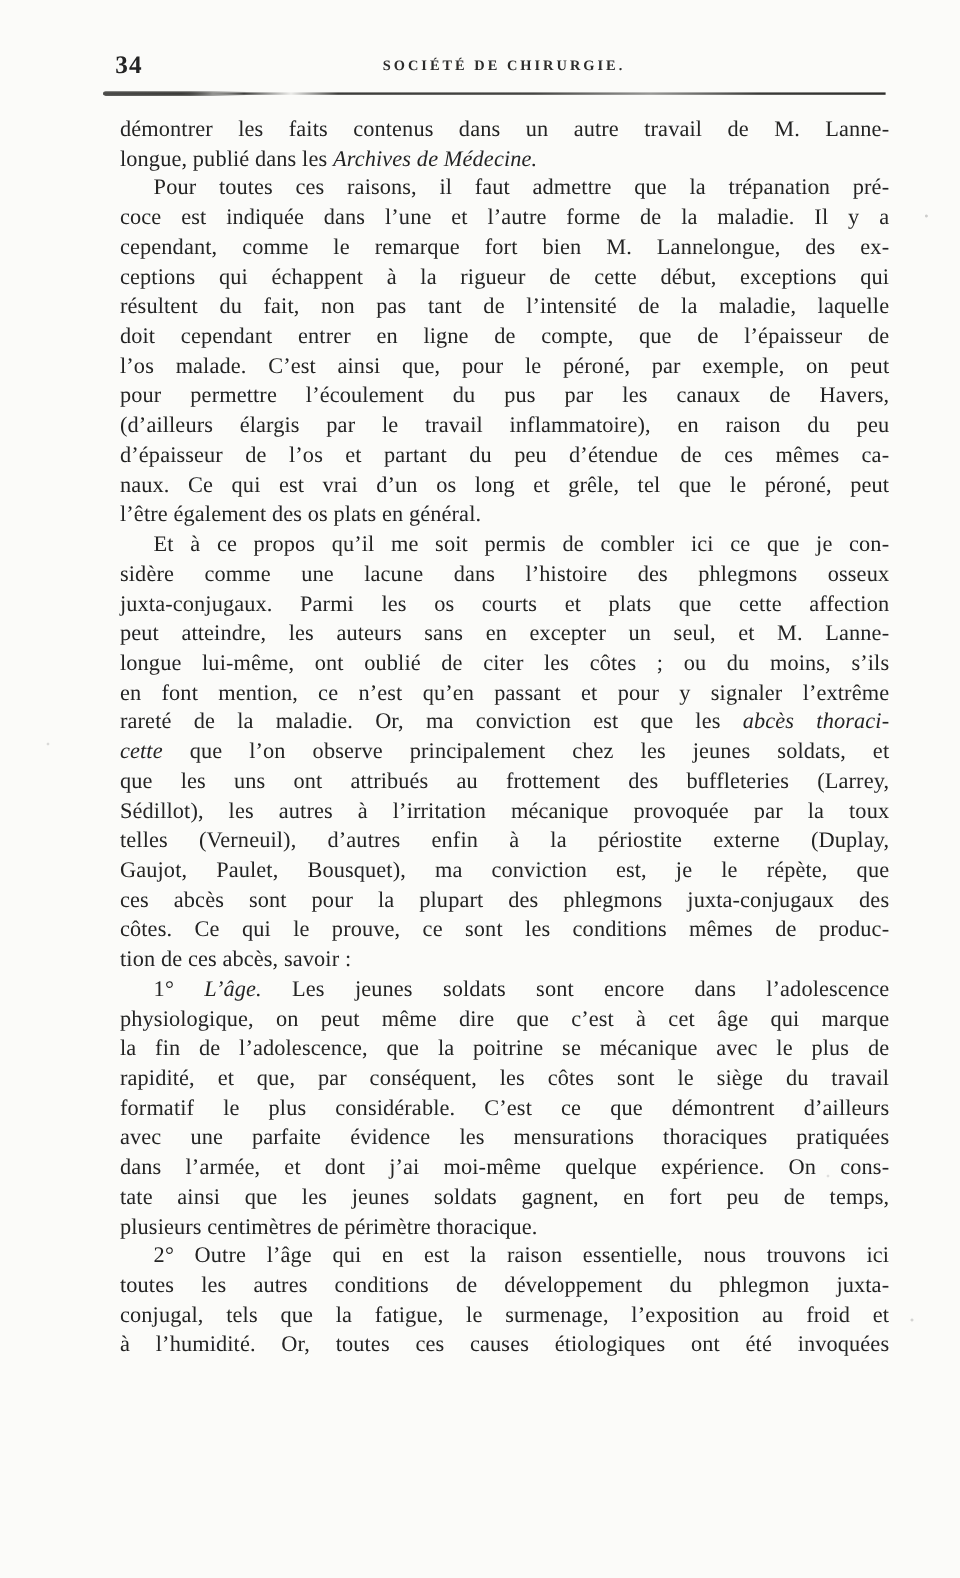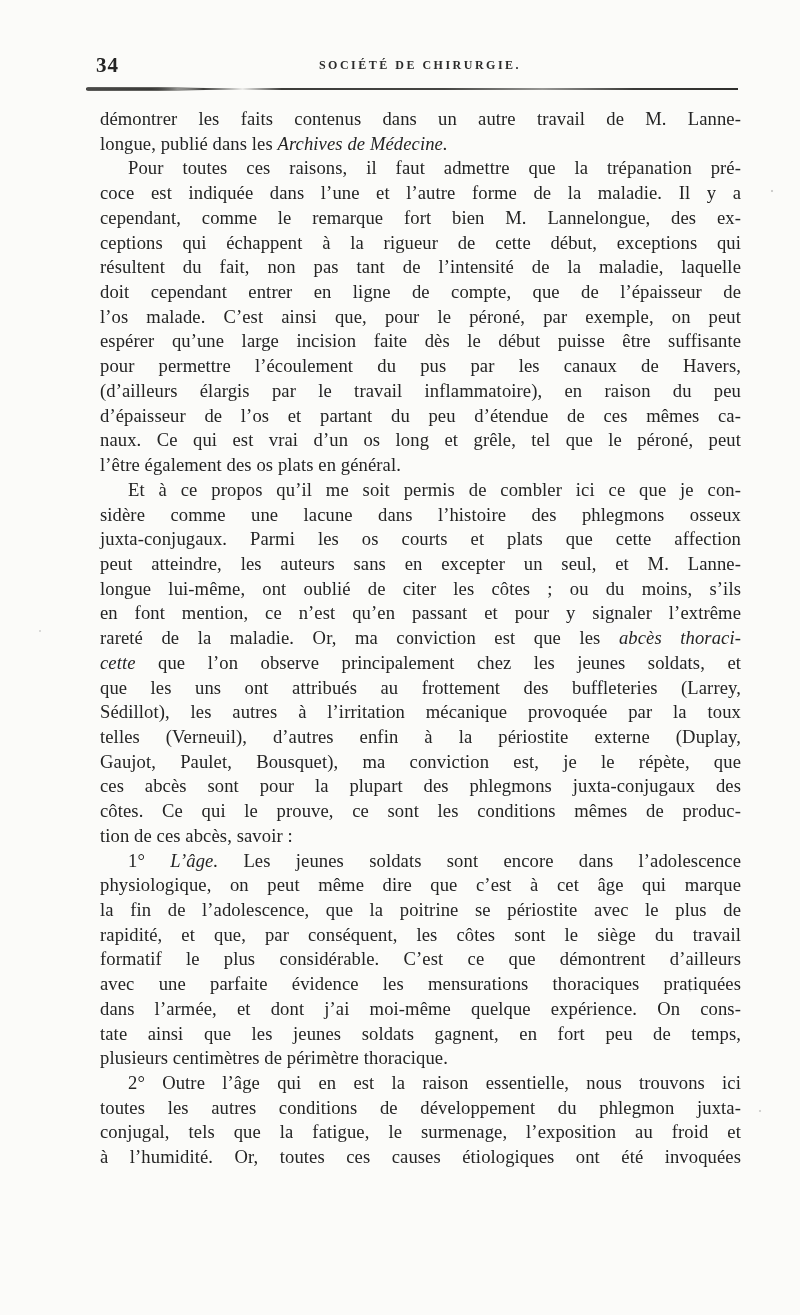--- a/index.html
+++ b/index.html
@@ -12,21 +12,20 @@
     overflow: hidden;
   }
   .scan-page {
     position: absolute; inset: 0;
     background:
       radial-gradient(circle at 772px 180px, rgba(120,120,120,.35) 0.8px, transparent 1.6px),
       radial-gradient(circle at 760px 1100px, rgba(120,120,120,.3) 0.8px, transparent 1.6px),
       radial-gradient(circle at 40px 620px, rgba(120,120,120,.25) 0.7px, transparent 1.5px),
       radial-gradient(circle at 690px 980px, rgba(120,120,120,.22) 0.7px, transparent 1.5px),
       #fbfbf9;
-    margin-top: 11px;
   }
   .page-number {
     position: absolute; left: 96px; top: 42px;
     font-size: 21px; font-weight: 700; letter-spacing: 1px;
   }
   .running-title {
     position: absolute; left: 100px; top: 47px; width: 640px;
     text-align: center;
     font-size: 12px; font-weight: 700; letter-spacing: 2.5px;
     color: #2b2b2b;
@@ -73,21 +72,20 @@
   <div class="text-block">
       <div class="line"><span>démontrer les faits contenus dans un autre travail de M. Lanne-</span></div>
       <div class="line end"><span>longue, publié dans les </span><span class="it">Archives de Médecine.</span></div>
       <div class="line ind"><span>Pour toutes ces raisons, il faut admettre que la trépanation pré-</span></div>
       <div class="line"><span>coce est indiquée dans l’une et l’autre forme de la maladie. Il y a</span></div>
       <div class="line"><span>cependant, comme le remarque fort bien M. Lannelongue, des ex-</span></div>
       <div class="line"><span>ceptions qui échappent à la rigueur de cette début, exceptions qui</span></div>
       <div class="line"><span>résultent du fait, non pas tant de l’intensité de la maladie, laquelle</span></div>
       <div class="line"><span>doit cependant entrer en ligne de compte, que de l’épaisseur de</span></div>
       <div class="line"><span>l’os malade. C’est ainsi que, pour le péroné, par exemple, on peut</span></div>
-      <div class="line"><span>espérer qu’une large incision faite dès le début puisse être suffisante</span></div>
       <div class="line"><span>pour permettre l’écoulement du pus par les canaux de Havers,</span></div>
       <div class="line"><span>(d’ailleurs élargis par le travail inflammatoire), en raison du peu</span></div>
       <div class="line"><span>d’épaisseur de l’os et partant du peu d’étendue de ces mêmes ca-</span></div>
       <div class="line"><span>naux. Ce qui est vrai d’un os long et grêle, tel que le péroné, peut</span></div>
       <div class="line end"><span>l’être également des os plats en général.</span></div>
       <div class="line ind"><span>Et à ce propos qu’il me soit permis de combler ici ce que je con-</span></div>
       <div class="line"><span>sidère comme une lacune dans l’histoire des phlegmons osseux</span></div>
       <div class="line"><span>juxta-conjugaux. Parmi les os courts et plats que cette affection</span></div>
       <div class="line"><span>peut atteindre, les auteurs sans en excepter un seul, et M. Lanne-</span></div>
       <div class="line"><span>longue lui-même, ont oublié de citer les côtes ; ou du moins, s’ils</span></div>
@@ -96,21 +94,21 @@
       <div class="line"><span class="it">cette</span><span> que l’on observe principalement chez les jeunes soldats, et</span></div>
       <div class="line"><span>que les uns ont attribués au frottement des buffleteries (Larrey,</span></div>
       <div class="line"><span>Sédillot), les autres à l’irritation mécanique provoquée par la toux</span></div>
       <div class="line"><span>telles (Verneuil), d’autres enfin à la périostite externe (Duplay,</span></div>
       <div class="line"><span>Gaujot, Paulet, Bousquet), ma conviction est, je le répète, que</span></div>
       <div class="line"><span>ces abcès sont pour la plupart des phlegmons juxta-conjugaux des</span></div>
       <div class="line"><span>côtes. Ce qui le prouve, ce sont les conditions mêmes de produc-</span></div>
       <div class="line end"><span>tion de ces abcès, savoir :</span></div>
       <div class="line ind"><span>1° </span><span class="it">L’âge.</span><span> Les jeunes soldats sont encore dans l’adolescence</span></div>
       <div class="line"><span>physiologique, on peut même dire que c’est à cet âge qui marque</span></div>
-      <div class="line"><span>la fin de l’adolescence, que la poitrine se périostite avec le plus de</span></div>
+      <div class="line"><span>la fin de l’adolescence, que la poitrine se mécanique avec le plus de</span></div>
       <div class="line"><span>rapidité, et que, par conséquent, les côtes sont le siège du travail</span></div>
       <div class="line"><span>formatif le plus considérable. C’est ce que démontrent d’ailleurs</span></div>
       <div class="line"><span>avec une parfaite évidence les mensurations thoraciques pratiquées</span></div>
       <div class="line"><span>dans l’armée, et dont j’ai moi-même quelque expérience. On cons-</span></div>
       <div class="line"><span>tate ainsi que les jeunes soldats gagnent, en fort peu de temps,</span></div>
       <div class="line end"><span>plusieurs centimètres de périmètre thoracique.</span></div>
       <div class="line ind"><span>2° Outre l’âge qui en est la raison essentielle, nous trouvons ici</span></div>
       <div class="line"><span>toutes les autres conditions de développement du phlegmon juxta-</span></div>
       <div class="line"><span>conjugal, tels que la fatigue, le surmenage, l’exposition au froid et</span></div>
       <div class="line"><span>à l’humidité. Or, toutes ces causes étiologiques ont été invoquées</span></div>

